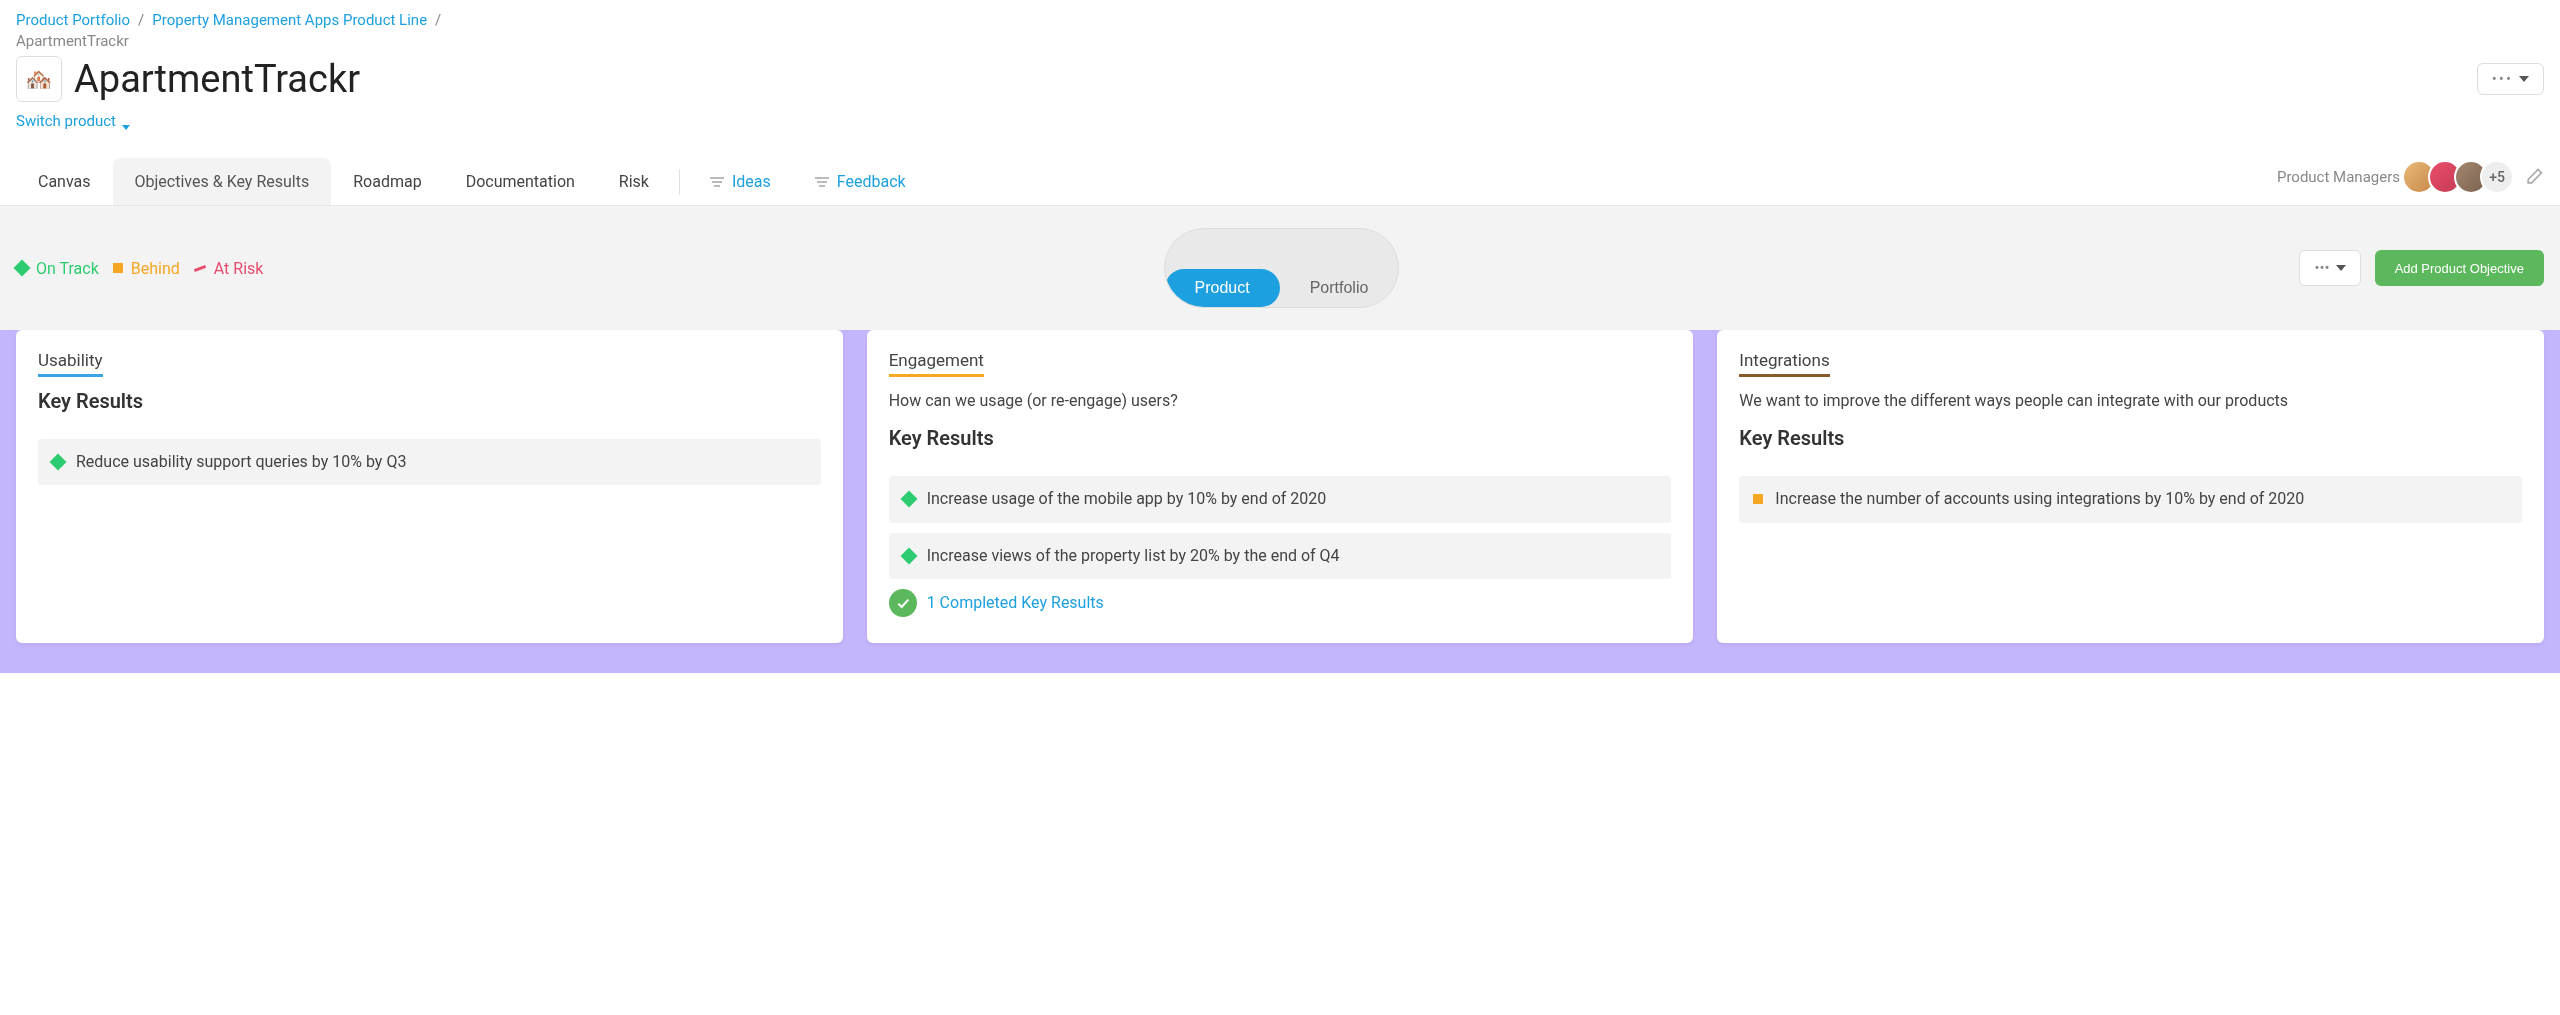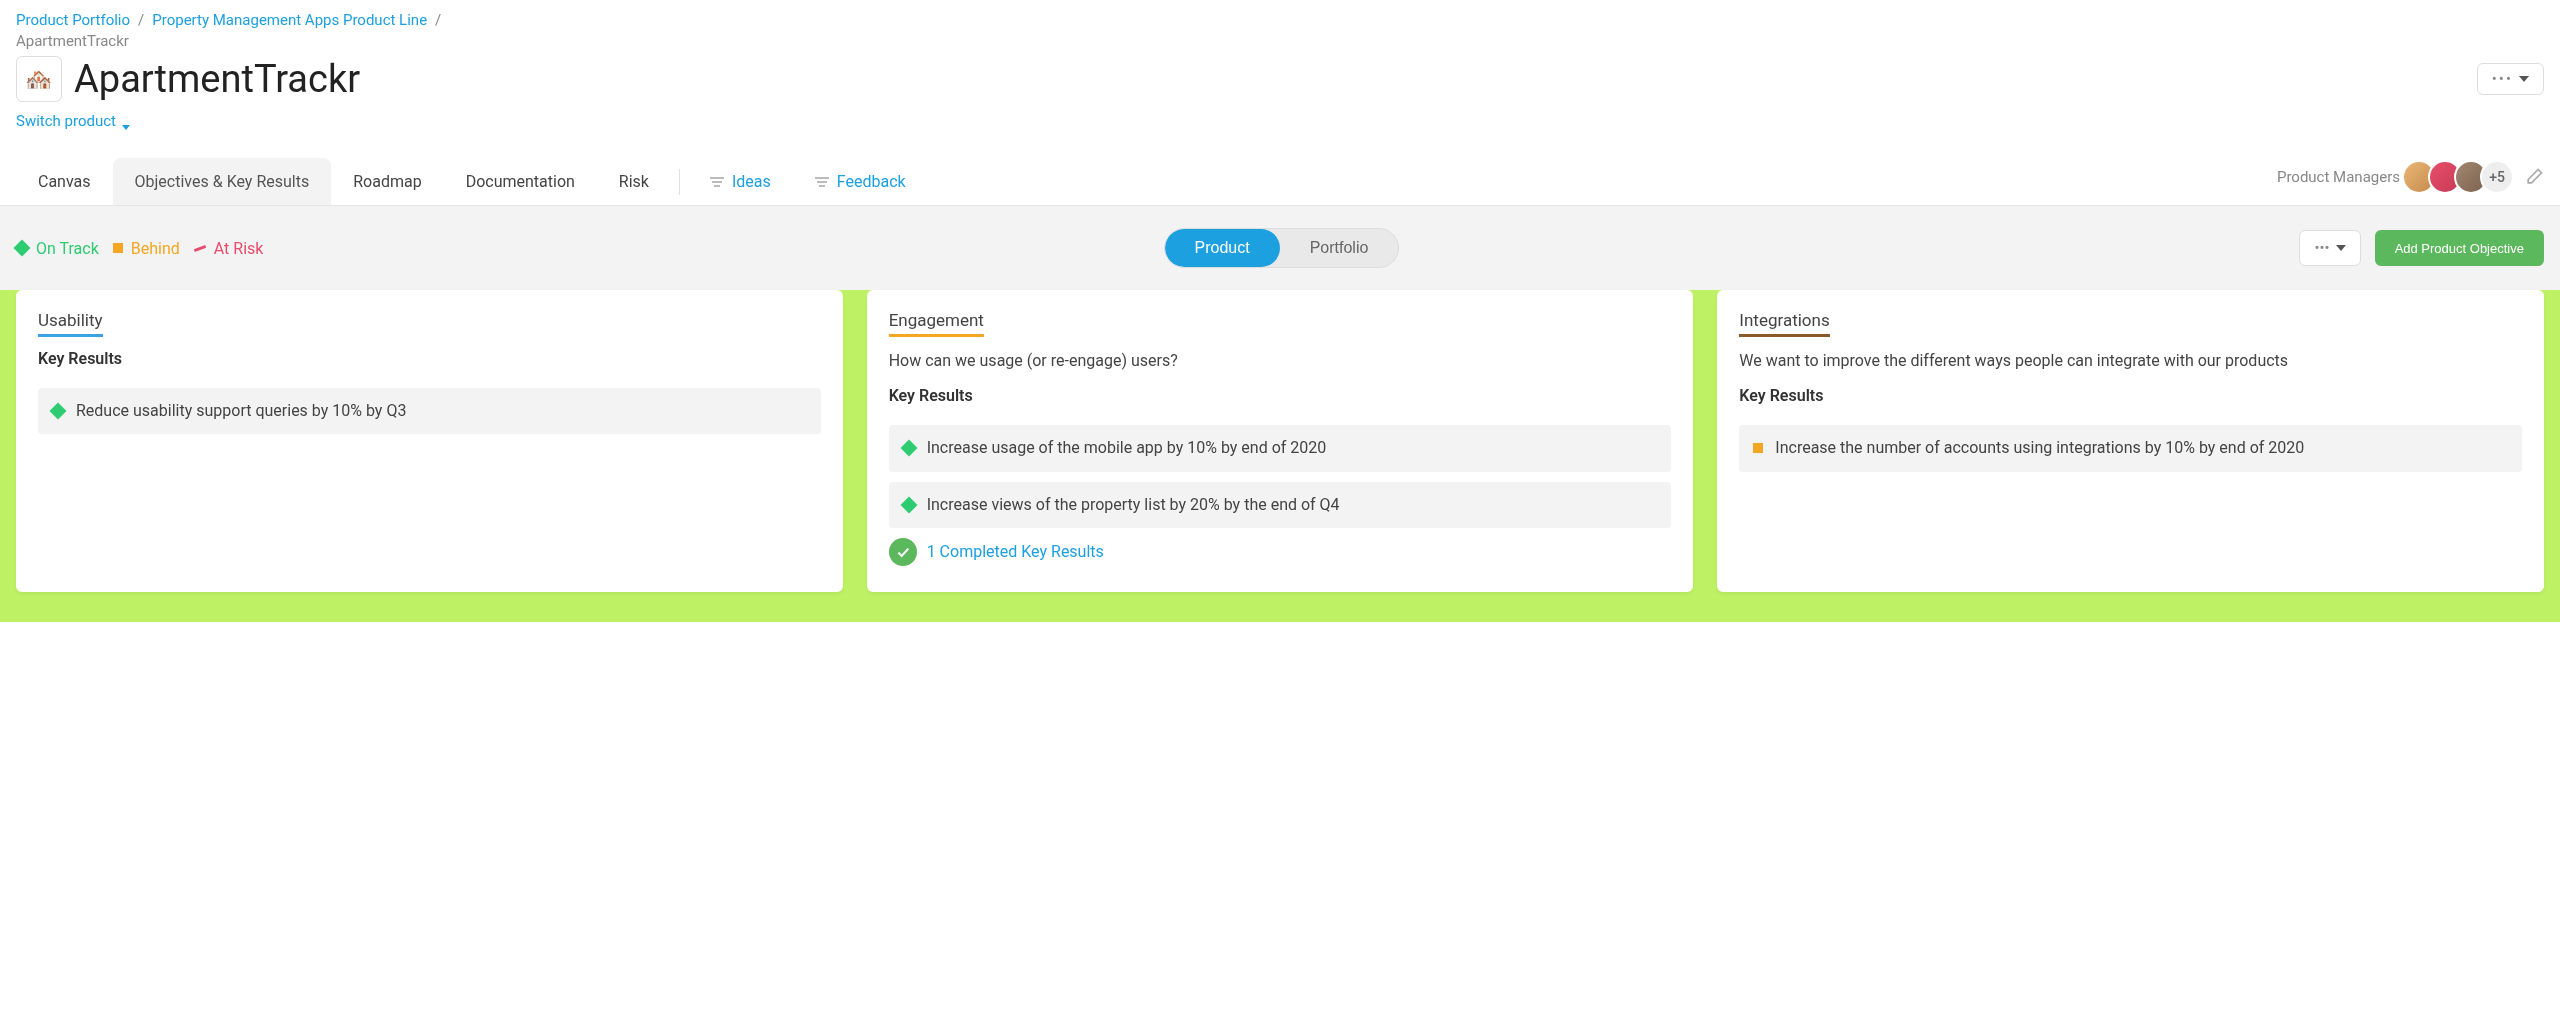--- a/index.html
+++ b/index.html
@@ -49,35 +49,35 @@
 .legend-item { display:flex; align-items:center; gap:8px; }
 .diamond { width:12px; height:12px; transform: rotate(45deg); }
 .d-green{ background:#2ecc71; }
 .sq-orange{ width:10px; height:10px; background:#f5a623; }
 .slash-red{ width:12px; height:3px; background:#e74c6c; transform:rotate(-20deg);}
 .leg-green{color:#2ecc71;}
 .leg-orange{color:#f5a623;}
 .leg-red{color:#e74c6c;}
 
 .toggle-group { display:flex; border-radius:999px; overflow:hidden; border:1px solid #ddd; background:#e9e9e9;}
-.toggle-btn { padding:10px 30px; font-size:16px; cursor:pointer; color:#666; background:transparent; border:none;}
+.toggle-btn { padding:10px 30px; font-size:16px; cursor:pointer; color:#666; background:transparent; border:none;margin-top:40px;}
 .toggle-btn.active { background:#1ca0df; color:#fff; border-radius:999px;}
 
 .right-actions{ display:flex; gap:14px;}
 .add-btn { background:#5cb85c; color:#fff; border:none; border-radius:6px; padding:4px 20px; font-size:13px; cursor:pointer;}
 .small-more{ border:1px solid #ddd; border-radius:6px; padding:8px 14px; background:#fff; color:#888; cursor:pointer; display:flex; align-items:center; gap:6px;}
 
-.cards { background:#bef264; padding: 0 16px 30px 16px; display:grid; grid-template-columns: repeat(3, 1fr); gap:24px; }
+.cards { background:#c4b5fd; padding: 0 16px 30px 16px; display:grid; grid-template-columns: repeat(3, 1fr); gap:24px; }
 .card { background:#fff; border-radius:6px; box-shadow: 0 2px 4px rgba(0,0,0,0.06); padding:20px 22px 26px 22px; }
 .card-title { display:inline-block; font-size:17px; color:#444; padding-bottom:4px; margin-bottom:12px; border-bottom:3px solid; }
 .u-blue{ border-color:#3aa3e3;}
 .u-orange{ border-color:#f5a623;}
 .u-brown{ border-color:#8b5a2b;}
 .card-desc { color:#444; font-size:16px; line-height:1.45; margin-bottom:14px;}
-.kr-heading{ font-weight:600; color:#333; font-size:16px; margin-bottom:20px;}
+.kr-heading{ font-weight:600; color:#333; font-size:20px; margin-bottom:26px;}
 .kr-item{ background:#f3f3f3; border-radius:4px; padding:12px 14px; display:flex; align-items:center; gap:12px; color:#444; font-size:16px; line-height:1.4; margin-bottom:10px;}
 .kr-item .diamond, .kr-item .sq-orange { flex:0 0 auto;}
 .completed-row{ display:flex; align-items:center; gap:10px; margin-top:8px;}
 .check-circle{ width:28px; height:28px; border-radius:50%; background:#5cb85c; display:flex; align-items:center; justify-content:center;}
 .check-circle svg{ width:16px; height:16px; fill:none; stroke:#fff; stroke-width:3;}
 .completed-link{ color:#1ca0df; font-size:16px; cursor:pointer;}
 </style>
 </head>
 <body>
 

